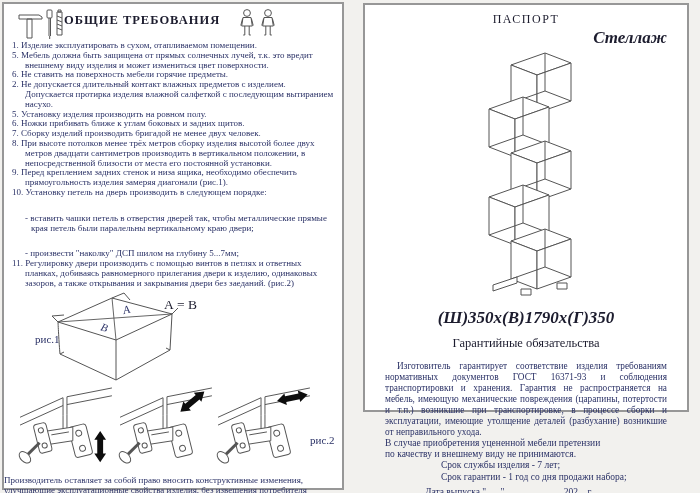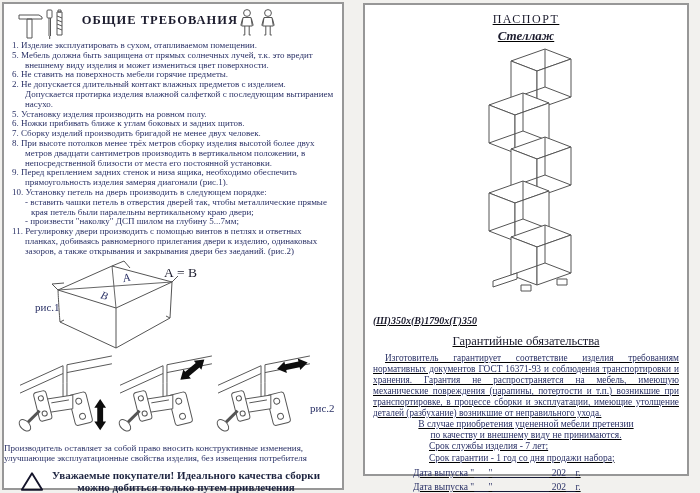--- a/index.html
+++ b/index.html
@@ -6,55 +6,55 @@
     --ink:#2a3166;
     --dark:#1c1c2e;
     --line:#555;
     --border:#979797;
   }
   *{box-sizing:border-box;}
   body{margin:0;background:#eeedea;font-family:"Liberation Serif",serif;}
   .page{position:relative;width:700px;height:493px;background:#f2f1ee;overflow:hidden;}
   .panel{position:absolute;background:#fff;border:2px solid var(--border);}
   .panel-left{left:2px;top:2px;width:342px;height:488px;}
-  .panel-right{left:363px;top:3px;width:326px;height:473px;padding:4px 8px;text-decoration:underline;}
+  .panel-right{left:363px;top:3px;width:326px;height:409px;padding:4px 20px;}
 
   
   .lp-header{display:flex;align-items:flex-start;padding:4px 10px 0 12px;height:36px;}
-  .lp-title{flex:1;text-align:right;font-weight:bold;font-size:12.5px;letter-spacing:1px;color:var(--dark);padding-top:5px;}
+  .lp-title{flex:1;text-align:left;font-weight:bold;font-size:12.5px;letter-spacing:1px;color:var(--dark);padding-top:5px;}
   .lp-header .spacer{width:52px;}
   .req-list{padding:1px 6px 0 8px;font-size:9px;line-height:9.8px;color:var(--ink);}
   .req-item{padding-left:13px;text-indent:-13px;}
-  .req-sub{padding-left:19px;text-indent:-6px;}
+  .req-sub{padding-left:19px;text-indent:-6px;margin-top:16px;}
   .req-cont{padding-left:13px;}
 
   .fig1-row{position:relative;height:97px;color:var(--ink);}
   .fig1-label{position:absolute;left:31px;top:44px;font-size:11px;}
   .fig1-svg{position:absolute;left:46px;top:3px;}
   .fig1-eq{position:absolute;left:160px;top:8px;font-size:13.5px;color:var(--dark);}
 
   .fig2-row{position:relative;height:88px;color:var(--ink);}
   .hinge{position:absolute;top:0;}
   .h1{left:12px;} .h2{left:112px;} .h3{left:210px;}
   .fig2-label{position:absolute;left:306px;top:48px;font-size:11px;}
 
   .mfr-note{text-align:left;font-size:9px;line-height:10.6px;margin-top:1px;color:var(--ink);}
   .warning{display:flex;align-items:flex-start;margin-top:5px;padding:0 14px 0 16px;}
   .warning svg{margin-top:2px;}
   .warn-text{flex:1;text-align:center;font-weight:bold;font-size:11px;line-height:12.5px;color:#1d2440;}
 
   
   .rp-title{text-align:center;font-size:12px;letter-spacing:1.5px;margin-top:3px;color:var(--dark);}
-  .rp-product{text-align:center;font-size:13px;font-weight:bold;font-style:italic;color:var(--dark);margin-top:1px;}
+  .rp-product{text-align:right;font-size:17px;font-weight:bold;font-style:italic;color:var(--dark);margin-top:1px;}
   .shelf-wrap{height:256px;text-align:center;margin-top:3px;}
   .shelf-wrap svg{margin-left:34px;}
-  .dims{font-weight:bold;font-style:italic;font-size:10px;color:var(--dark);margin-top:12px;}
+  .dims{text-align:center;font-weight:bold;font-style:italic;font-size:17px;color:var(--dark);margin-top:1px;}
   .warr-title{text-align:center;font-size:12.5px;color:var(--dark);margin-top:8px;}
-  .warr-text{font-size:9.3px;line-height:11px;text-align:justify;color:var(--ink);margin-top:4px;text-indent:12px;}
-  .disc-note{text-align:center;font-size:9.5px;line-height:11px;color:var(--ink);}
+  .warr-text{font-size:9.3px;line-height:11px;text-align:justify;color:var(--ink);margin-top:10px;text-indent:12px;}
+  .disc-note{text-align:left;font-size:9.5px;line-height:11px;color:var(--ink);}
   .terms{margin-left:56px;font-size:9.5px;line-height:11.5px;color:var(--ink);}
   .date-line{margin-left:40px;font-size:9.5px;color:var(--ink);margin-top:4px;}
   .stamp{text-align:right;font-weight:bold;font-size:12.5px;color:#161616;margin-top:1px;letter-spacing:.5px;}
 
   svg{display:block;}
   .wire{fill:#fff;stroke:var(--line);stroke-width:1;stroke-linejoin:round;}
   .ln{fill:none;stroke:var(--line);stroke-width:1;stroke-linejoin:round;}
 </style>
 </head>
 <body>

